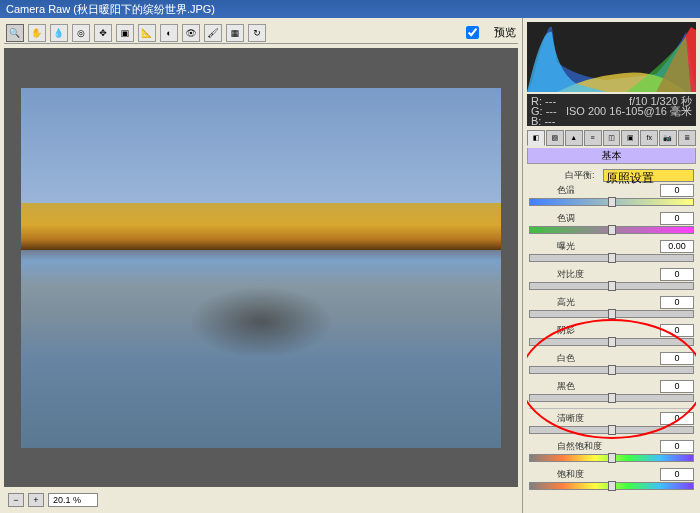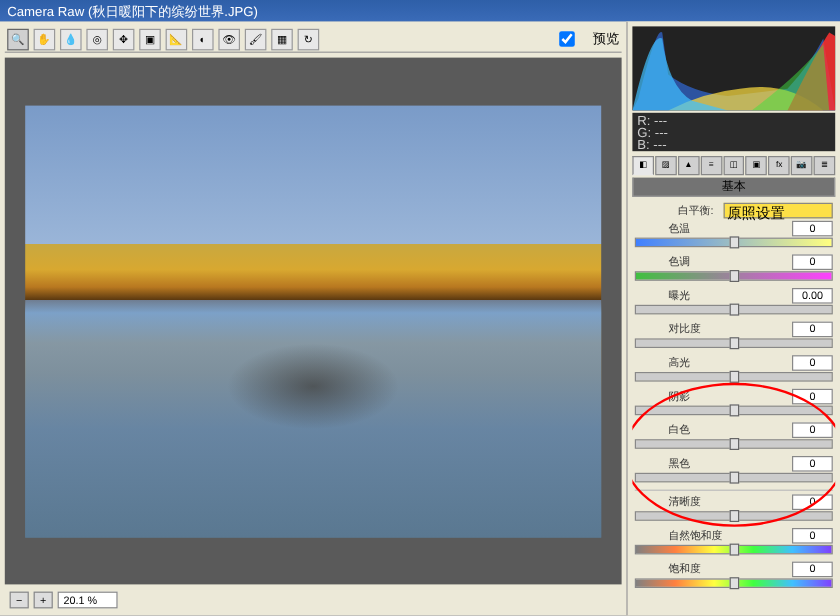--- a/index.html
+++ b/index.html
@@ -20,21 +20,21 @@
 .zoom-btn { width: 16px; height: 14px; background: #ddd; border: 1px solid #888; font-size: 9px; text-align: center; line-height: 12px; cursor: pointer; }
 .zoom-val { width: 50px; height: 14px; background: #fff; border: 1px solid #888; font-size: 9px; padding: 0 4px; line-height: 12px; }
 .right { width: 178px; background: #ece9d8; border-left: 1px solid #999; display: flex; flex-direction: column; padding: 4px; }
 .histogram { height: 70px; background: #222; position: relative; margin-bottom: 2px; }
 .hist-svg { width: 100%; height: 100%; }
 .info-box { height: 32px; background: #2a2a2a; color: #ccc; font-size: 8px; padding: 2px 4px; display: flex; justify-content: space-between; margin-bottom: 4px; }
 .info-col { display: flex; flex-direction: column; line-height: 10px; }
 .panel-tabs { height: 18px; display: flex; gap: 1px; }
 .panel-tab { width: 18px; height: 16px; background: #d0d0d0; border: 1px solid #888; font-size: 7px; text-align: center; line-height: 14px; cursor: pointer; }
 .panel-tab.active { background: #e8e8e8; border-bottom: 1px solid #e8e8e8; }
-.panel-title { height: 16px; background: #737373; text-align: center; font-size: 10px; line-height: 16px; border: 1px solid #999; border-top: none; }
+.panel-title { height: 16px; background: #c4b5fd; text-align: center; font-size: 10px; line-height: 16px; border: 1px solid #999; border-top: none; }
 .panel-body { flex: 1; padding: 4px 2px; overflow: hidden; position: relative; }
 .red-ellipse { position: absolute; border: 2px solid #f00; border-radius: 50%; width: 186px; height: 120px; left: -8px; top: 155px; pointer-events: none; z-index: 5; }
 .field-row { display: flex; align-items: center; margin-bottom: 2px; height: 14px; padding-left: 36px; }
 .field-label { width: 38px; font-size: 9px; color: #333; }
 .field-select { flex: 1; height: 13px; background: #fde047; border: 1px solid #888; font-size: 12px; padding: 0 2px; }
 .slider-row { margin-bottom: 6px; }
 .slider-head { display: flex; justify-content: space-between; align-items: flex-end; height: 13px; margin-left: 28px; }
 .slider-label { font-size: 9px; color: #333; }
 .slider-val { width: 34px; height: 13px; background: #fff; border: 1px solid #888; font-size: 9px; text-align: center; line-height: 11px; }
 .slider-track { height: 8px; background: linear-gradient(to right, #ccc, #ccc); border: 1px solid #888; border-radius: 0; position: relative; cursor: pointer; margin-top: 1px; }
@@ -92,20 +92,24 @@
           <path d="M130,70 Q155,20 165,5 L170,8 L170,70 Z" fill="#ff3030" opacity="0.85"></path>
           <path d="M100,70 Q140,40 160,15 L165,70 Z" fill="#40e040" opacity="0.5"></path>
         </svg>
       </div>
       <div class="info-box">
         <div class="info-col">
           <span>R:  ---</span>
           <span>G:  ---</span>
           <span>B:  ---</span>
         </div>
+        <div class="info-col" style="text-align:right">
+          <span>f/10  1/320 秒</span>
+          <span>ISO 200  16-105@16 毫米</span>
+        </div>
       </div>
 
       <div class="panel-tabs">
         <div class="panel-tab active">◧</div>
         <div class="panel-tab">▨</div>
         <div class="panel-tab">▲</div>
         <div class="panel-tab">≡</div>
         <div class="panel-tab">◫</div>
         <div class="panel-tab">▣</div>
         <div class="panel-tab">fx</div>

